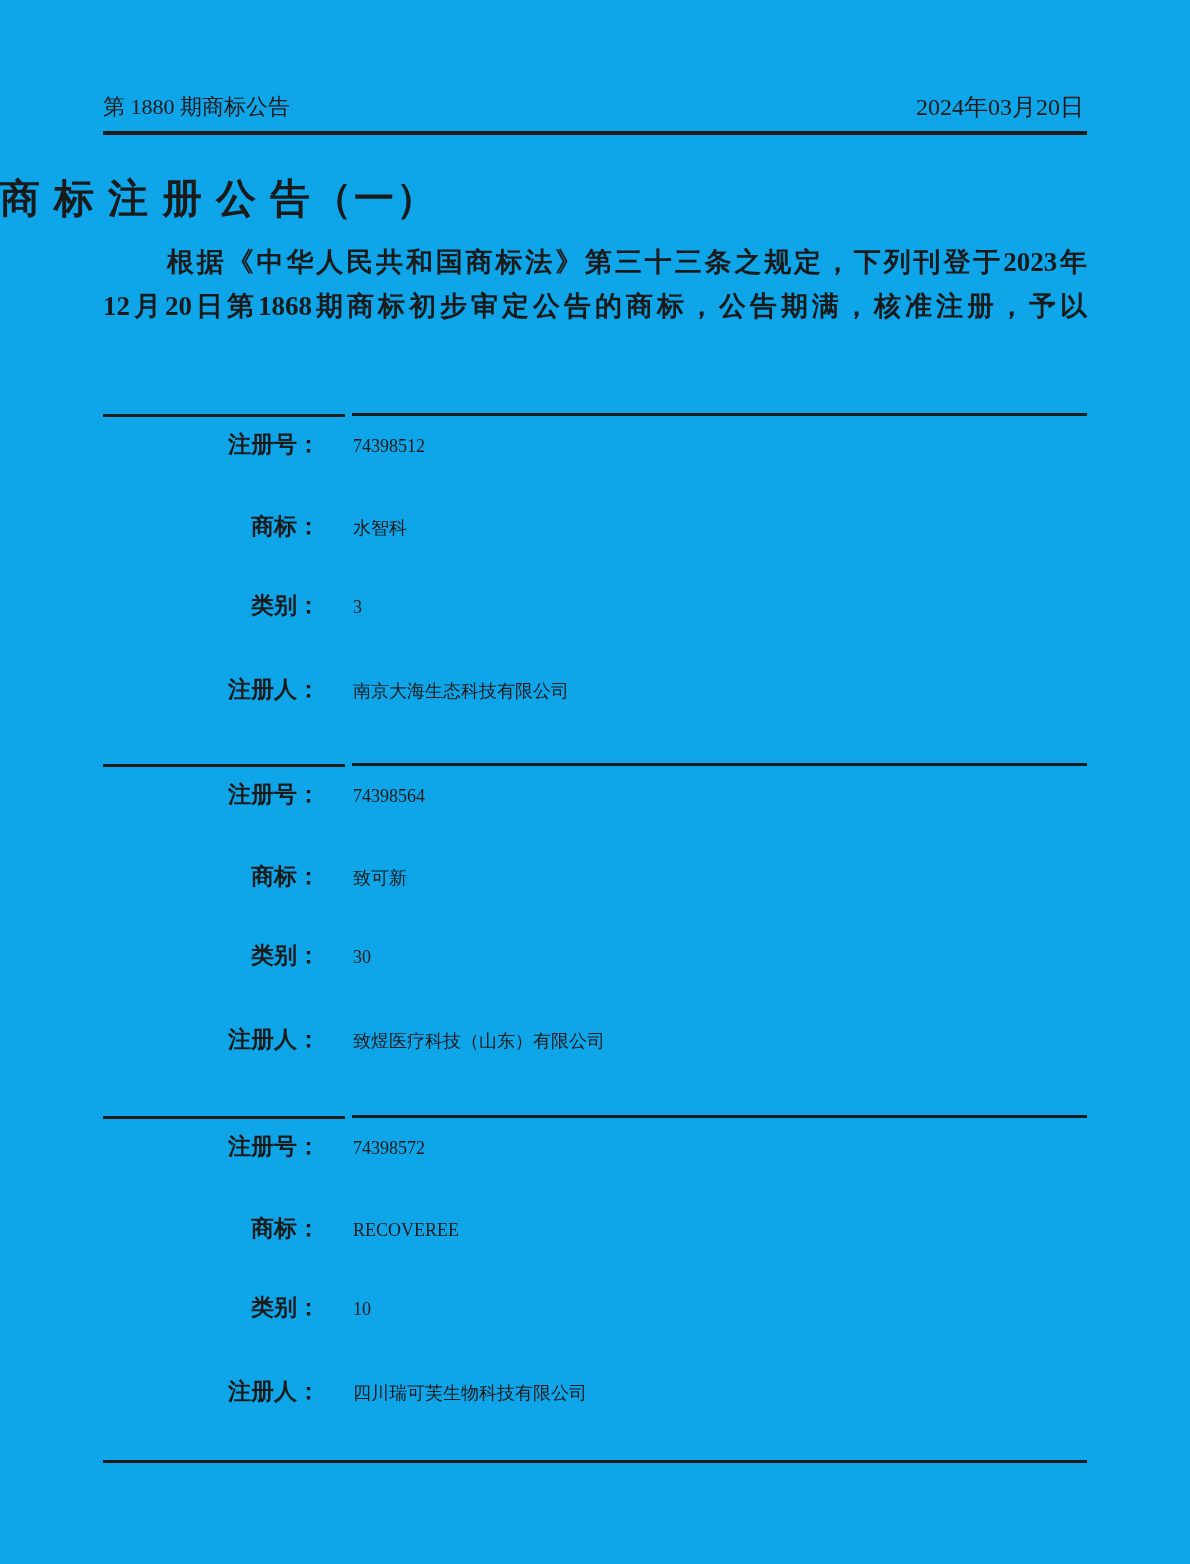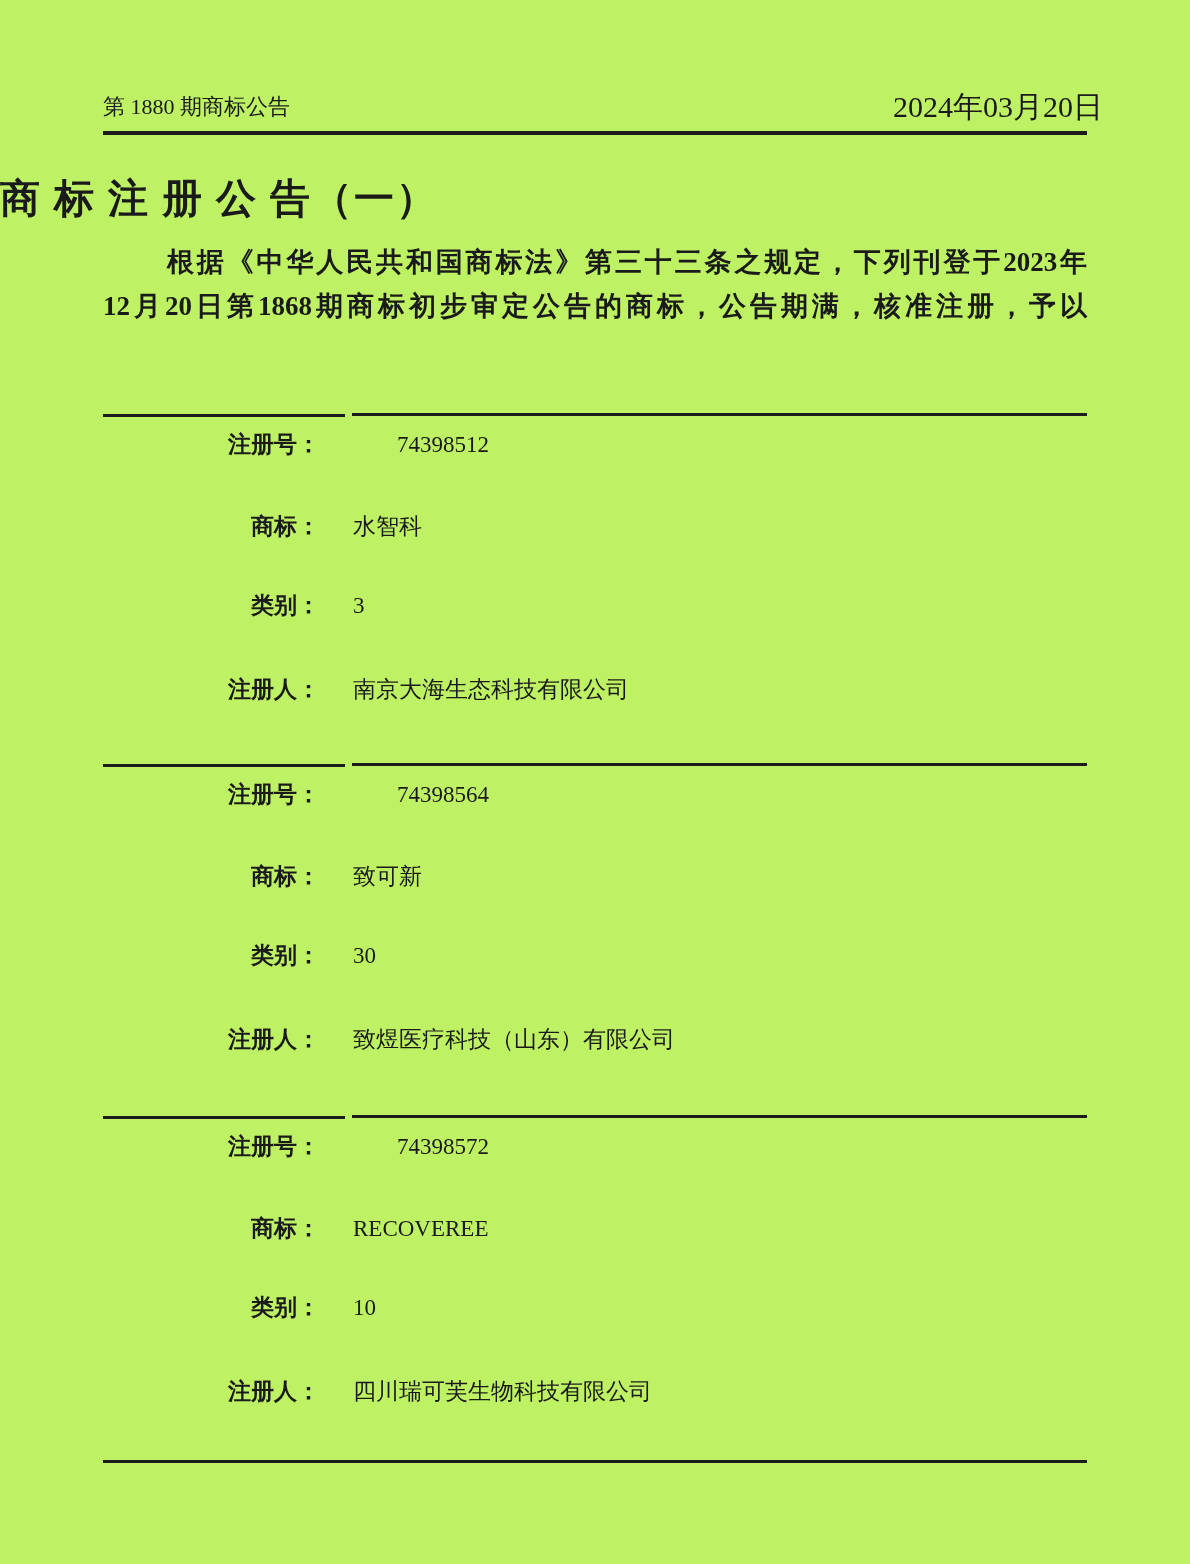--- a/index.html
+++ b/index.html
@@ -1,33 +1,33 @@
 <!DOCTYPE html>
 <html lang="zh"><head>
 <meta charset="utf-8">
 <style>
   html, body { margin: 0; padding: 0; background: #ffffff; }
   .page {
     position: relative;
     width: 1190px;
     height: 1564px;
-    background: #bef264;
+    background: #0ea5e9;
     color: #1a1a1a;
     font-family: "Liberation Serif", "DejaVu Serif", serif;
     overflow: hidden;
   }
 
   
   .header-issue {
     position: absolute; left: 103px; top: 93px;
     font-size: 22px; line-height: 28px; white-space: nowrap;
   }
   .header-date {
-    position: absolute; right: 87px; top: 93px;
-    font-size: 30px; line-height: 28px; white-space: nowrap; text-align: center;
+    position: absolute; right: 106px; top: 93px;
+    font-size: 24px; line-height: 28px; white-space: nowrap; text-align: center;
   }
   .header-rule {
     position: absolute; left: 103px; right: 103px; top: 131px;
     height: 4px; background: #1c1c1c;
   }
 
   
   .page-title {
     position: absolute; left: 0; right: 0; top: 147px;
     text-align: left;
@@ -48,34 +48,34 @@
   .record { position: absolute; left: 103px; width: 984px; }
   .record-1 { top: 413px; height: 350px; }
   .record-2 { top: 763px; height: 352px; }
   .record-3 { top: 1115px; height: 347px; }
 
   .rule-seg { position: absolute; background: #1c1c1c; }
   .rule-left  { left: 0; top: 1px; width: 242px; height: 3px; }
   .rule-right { left: 249px; right: 0; top: 0; height: 3px; }
 
   .field-row { position: absolute; left: 0; right: 0; display: flex; align-items: baseline; }
-  .field-row.r1 { top: 17px; gap: 44px; }
+  .field-row.r1 { top: 17px; }
   .field-row.r2 { top: 99px; }
   .field-row.r3 { top: 178px; }
   .field-row.r4 { top: 262px; }
 
   .field-label {
     width: 217px; flex: 0 0 217px;
     text-align: right;
     font-size: 23px; font-weight: bold; line-height: 30px;
     white-space: nowrap;
   }
   .field-value {
     margin-left: 33px;
-    font-size: 23px; line-height: 30px;
+    font-size: 18px; line-height: 30px;
     white-space: nowrap;
   }
 
   .bottom-rule {
     position: absolute; left: 103px; right: 103px; top: 1460px;
     height: 3px; background: #1c1c1c;
   }
 </style>
 </head>
 <body>

